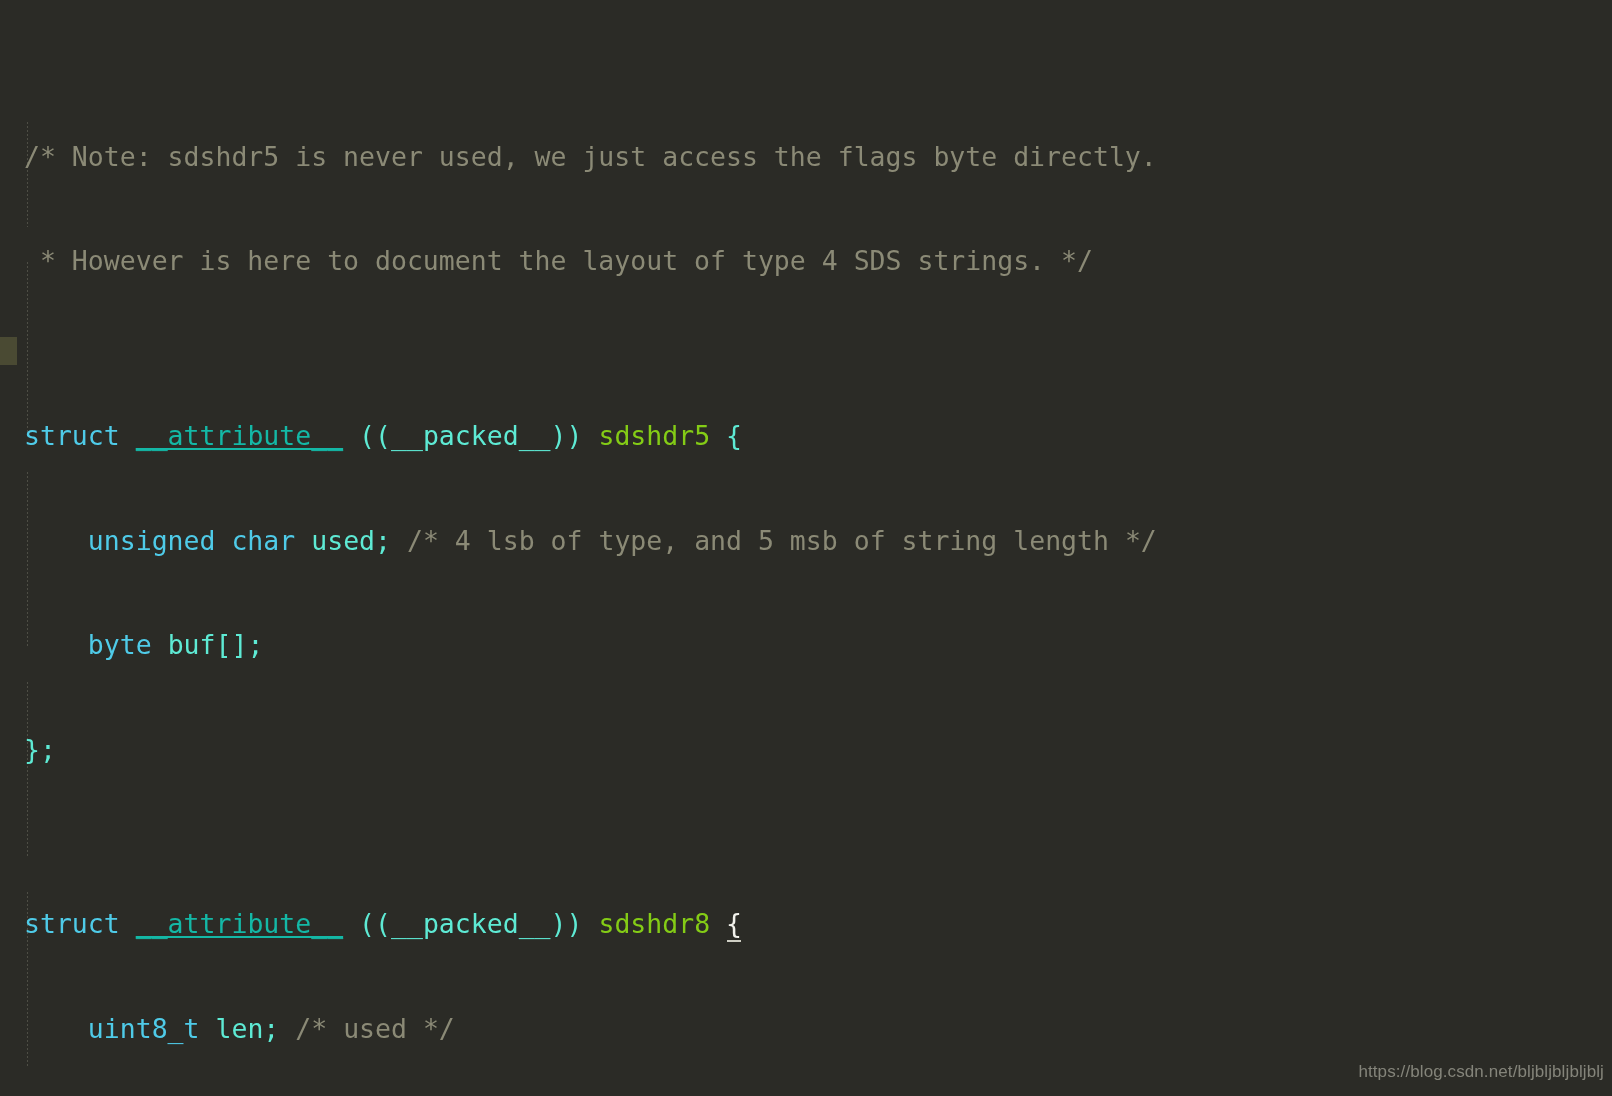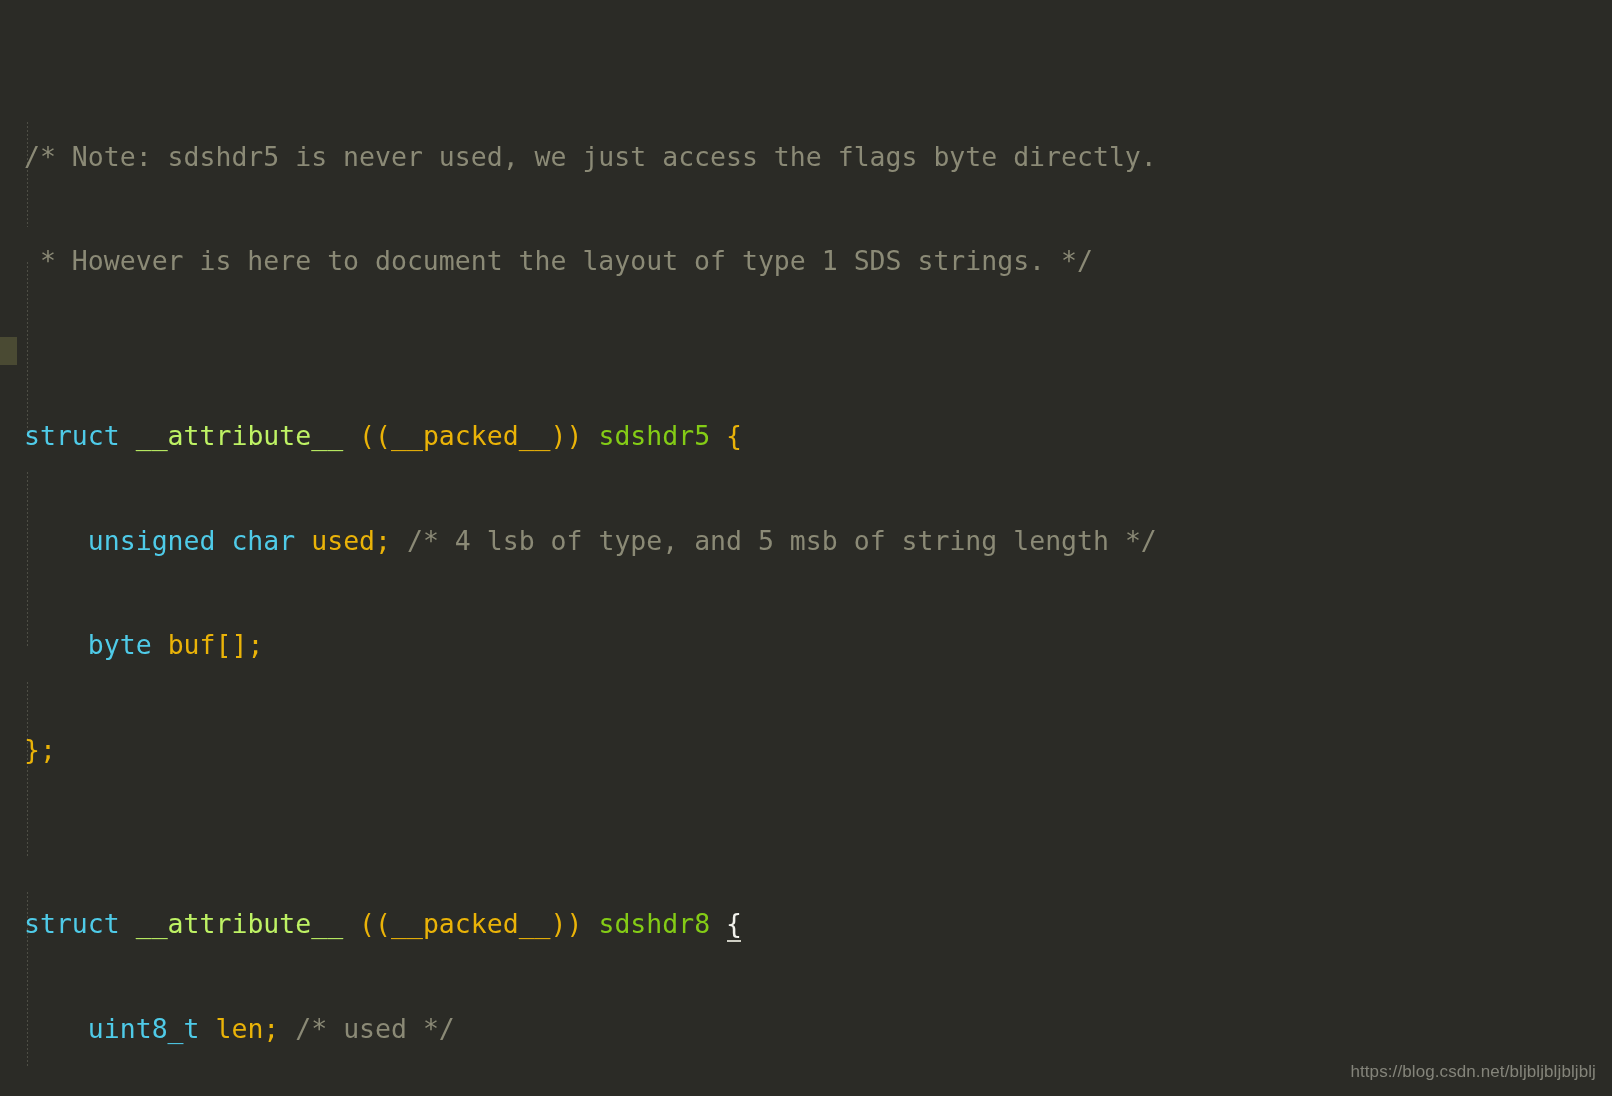--- a/index.html
+++ b/index.html
@@ -50,43 +50,43 @@
   .line {
     position: relative;
     height: 34.9px;
     padding-left: 24px;
     white-space: pre;
   }
 
   
   .cmt      { color: #8b8a76; }
   .kw       { color: #4fcbe8; }
-  .attr     { color: #bef264; text-underline-offset: 3px; }
-  .plain    { color: #eab308; }
+  .attr     { color: #14b8a6; text-decoration: underline; text-underline-offset: 3px; }
+  .plain    { color: #5eead4; }
   .typename { color: #84cc16; }
 
   
   .brace-match {
     position: relative;
     color: #f2f2ec;
   }
   .brace-match::after {
     content: "";
     position: absolute;
     left: 1px;
     right: 1px;
     bottom: -3px;
     height: 2px;
     background: #cfcfc4;
   }
 
   
   .watermark {
     position: absolute;
-    right: 16px;
+    right: 8px;
     bottom: 14px;
     font-family: "Liberation Sans", sans-serif;
     font-size: 17px;
     color: #84847a;
     letter-spacing: 0.1px;
     white-space: nowrap;
     margin-top: 21px;
   }
 </style>
 </head>
@@ -99,21 +99,21 @@
   <div class="indent-guide" style="top:122px;  height:105px;"></div>
   <div class="indent-guide" style="top:262px;  height:175px;"></div>
   <div class="indent-guide" style="top:472px;  height:175px;"></div>
   <div class="indent-guide" style="top:682px;  height:175px;"></div>
   <div class="indent-guide" style="top:892px;  height:175px;"></div>
 
   <div class="code">
 
     
     <div class="line"><span class="cmt">/* Note: sdshdr5 is never used, we just access the flags byte directly.</span></div>
-    <div class="line"><span class="cmt"> * However is here to document the layout of type 1 SDS strings. */</span></div>
+    <div class="line"><span class="cmt"> * However is here to document the layout of type 4 SDS strings. */</span></div>
 
     
     <div class="line"><span class="kw">struct</span><span class="plain"> </span><span class="attr">__attribute__</span><span class="plain"> </span><span class="plain">((__packed__))</span><span class="plain"> </span><span class="typename">sdshdr5</span><span class="plain"> </span><span class="plain">{</span></div>
     <div class="line">    <span class="kw">unsigned char</span><span class="plain"> </span><span class="plain">used;</span><span class="plain"> </span><span class="cmt">/* 4 lsb of type, and 5 msb of string length */</span></div>
     <div class="line">    <span class="kw">byte</span><span class="plain"> </span><span class="plain">buf[];</span></div>
     <div class="line"><span class="plain">};</span></div>
 
     
     <div class="line"><span class="kw">struct</span><span class="plain"> </span><span class="attr">__attribute__</span><span class="plain"> </span><span class="plain">((__packed__))</span><span class="plain"> </span><span class="typename">sdshdr8</span><span class="plain"> </span><span class="brace-match">{</span></div>
     <div class="line">    <span class="kw">uint8_t</span><span class="plain"> </span><span class="plain">len;</span><span class="plain"> </span><span class="cmt">/* used */</span></div>

